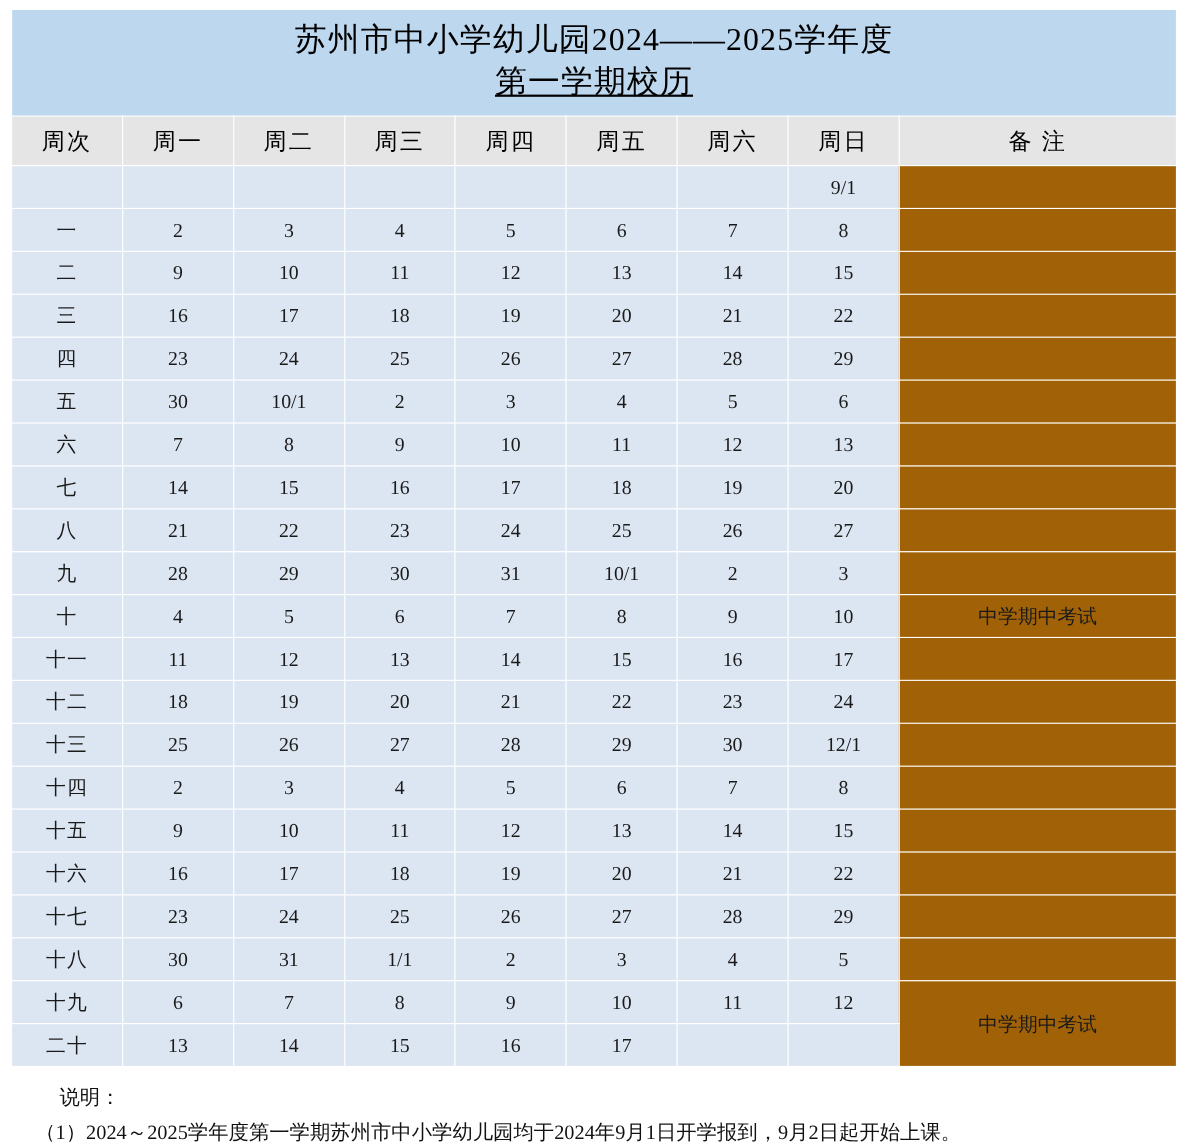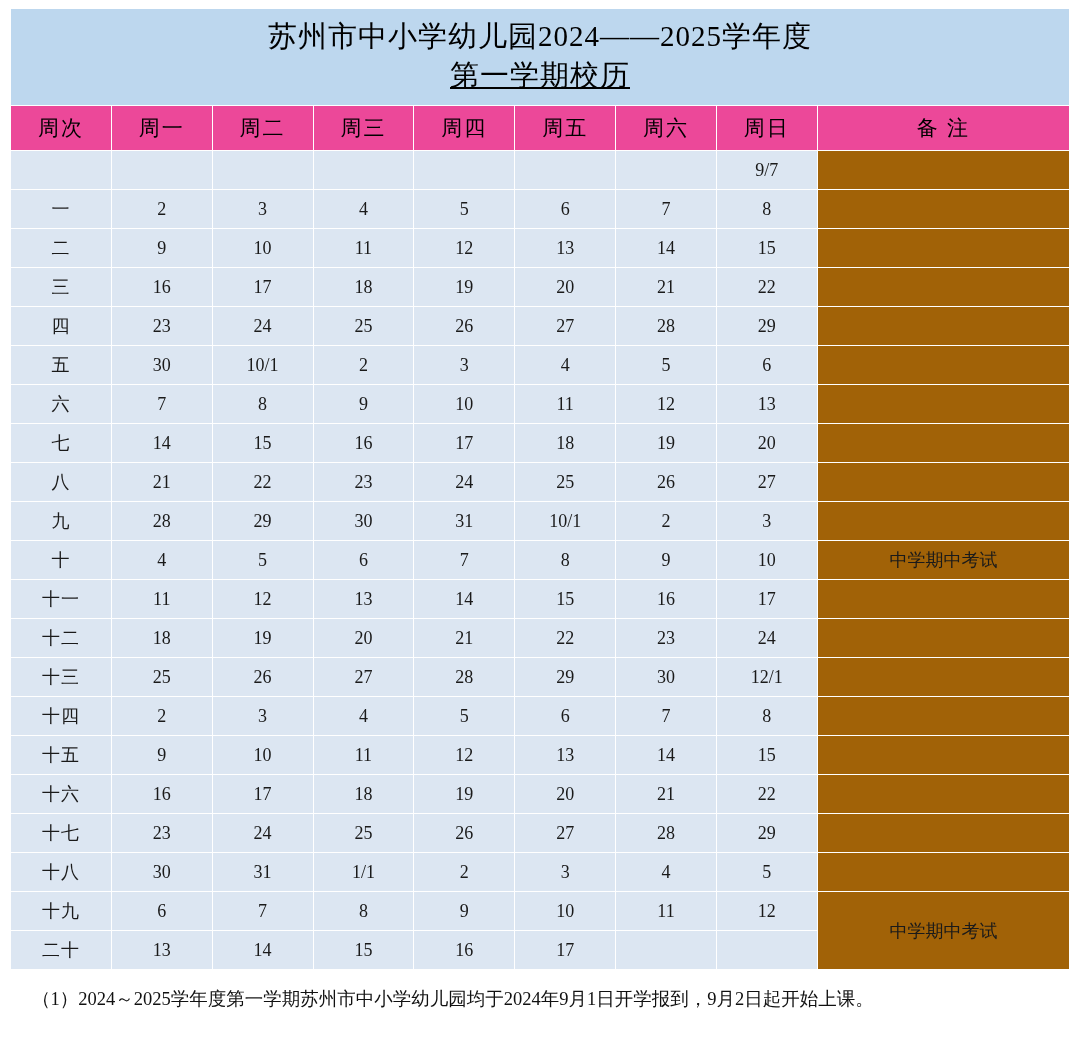--- a/index.html
+++ b/index.html
@@ -40,21 +40,21 @@
     letter-spacing: 1px;
     line-height: 1.35;
     padding: 8px 0 10px 0;
     color: #000000;
   }
   .title-line2 {
     display: block;
     text-decoration: underline;
   }
   .head-cell {
-    background: #ec4899;
+    background: #e5e5e5;
     font-size: 21px;
     font-weight: bold;
     height: 42px;
     color: #000000;
     letter-spacing: 2px;
   }
   .body-cell {
     background: #dce6f2;
     font-size: 18px;
     height: 36px;
@@ -126,21 +126,21 @@
     </thead>
     <tbody id="calendar-body">
         <tr>
           <td class="body-cell week-cell"></td>
           <td class="body-cell"></td>
           <td class="body-cell"></td>
           <td class="body-cell"></td>
           <td class="body-cell"></td>
           <td class="body-cell"></td>
           <td class="body-cell"></td>
-          <td class="body-cell">9/7</td>
+          <td class="body-cell">9/1</td>
           <td class="body-cell note-cell"></td>
         </tr>
         <tr>
           <td class="body-cell week-cell">一</td>
           <td class="body-cell">2</td>
           <td class="body-cell">3</td>
           <td class="body-cell">4</td>
           <td class="body-cell">5</td>
           <td class="body-cell">6</td>
           <td class="body-cell">7</td>
@@ -352,17 +352,18 @@
           <td class="body-cell">15</td>
           <td class="body-cell">16</td>
           <td class="body-cell">17</td>
           <td class="body-cell"></td>
           <td class="body-cell"></td>
         </tr>
       </tbody>
   </table>
 
   <div class="notes">
+    <p class="label">说明：</p>
     <p>（1）2024～2025学年度第一学期苏州市中小学幼儿园均于2024年9月1日开学报到，9月2日起开始上课。</p>
 
   </div>
 
 </div>
 
 </body></html>

